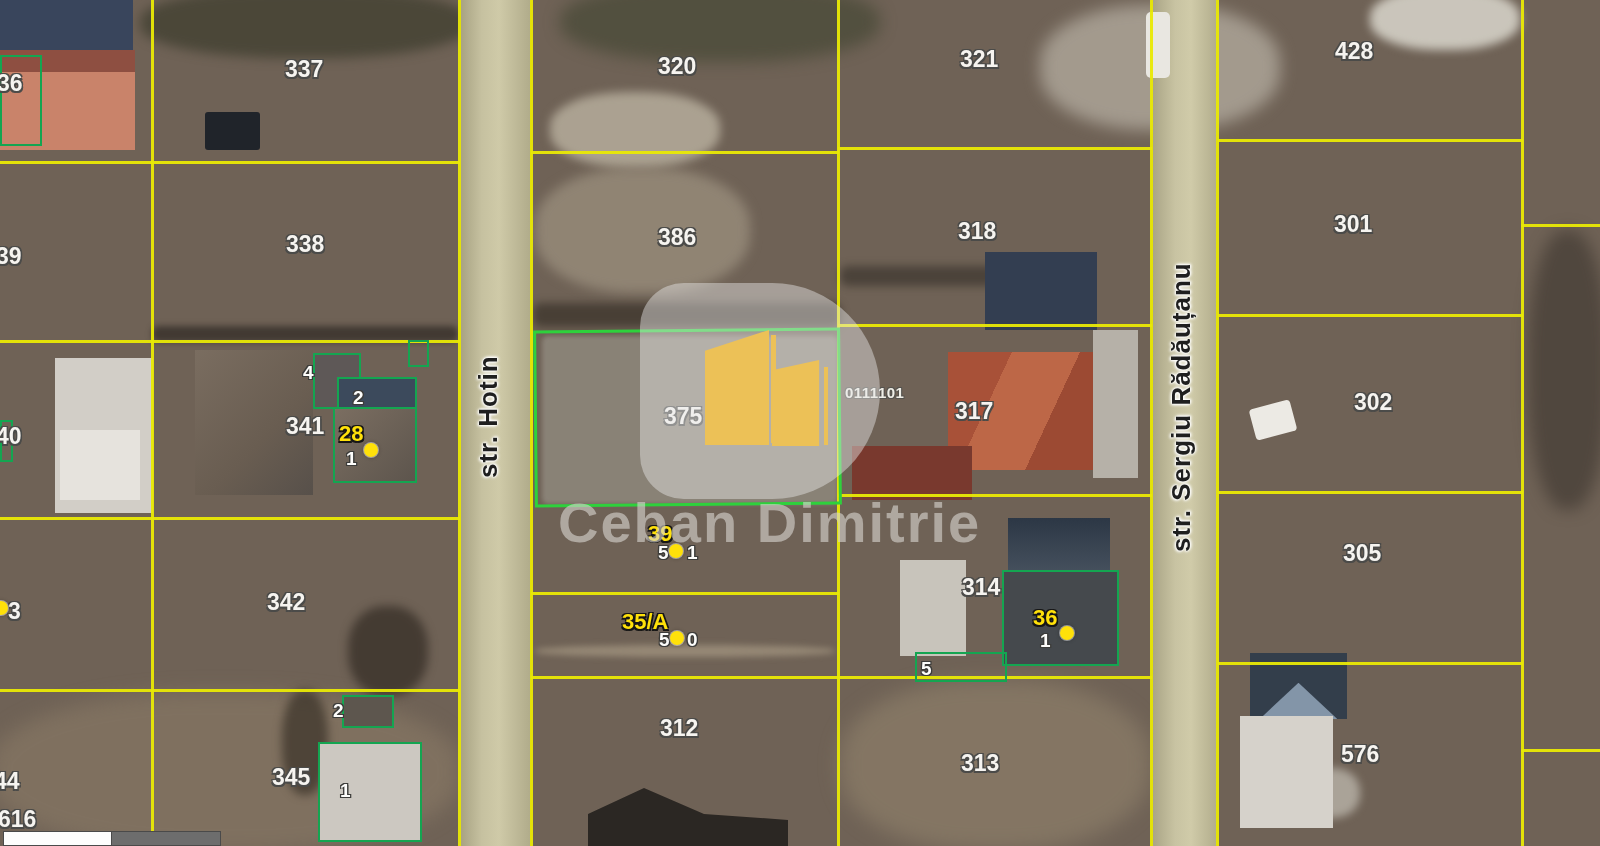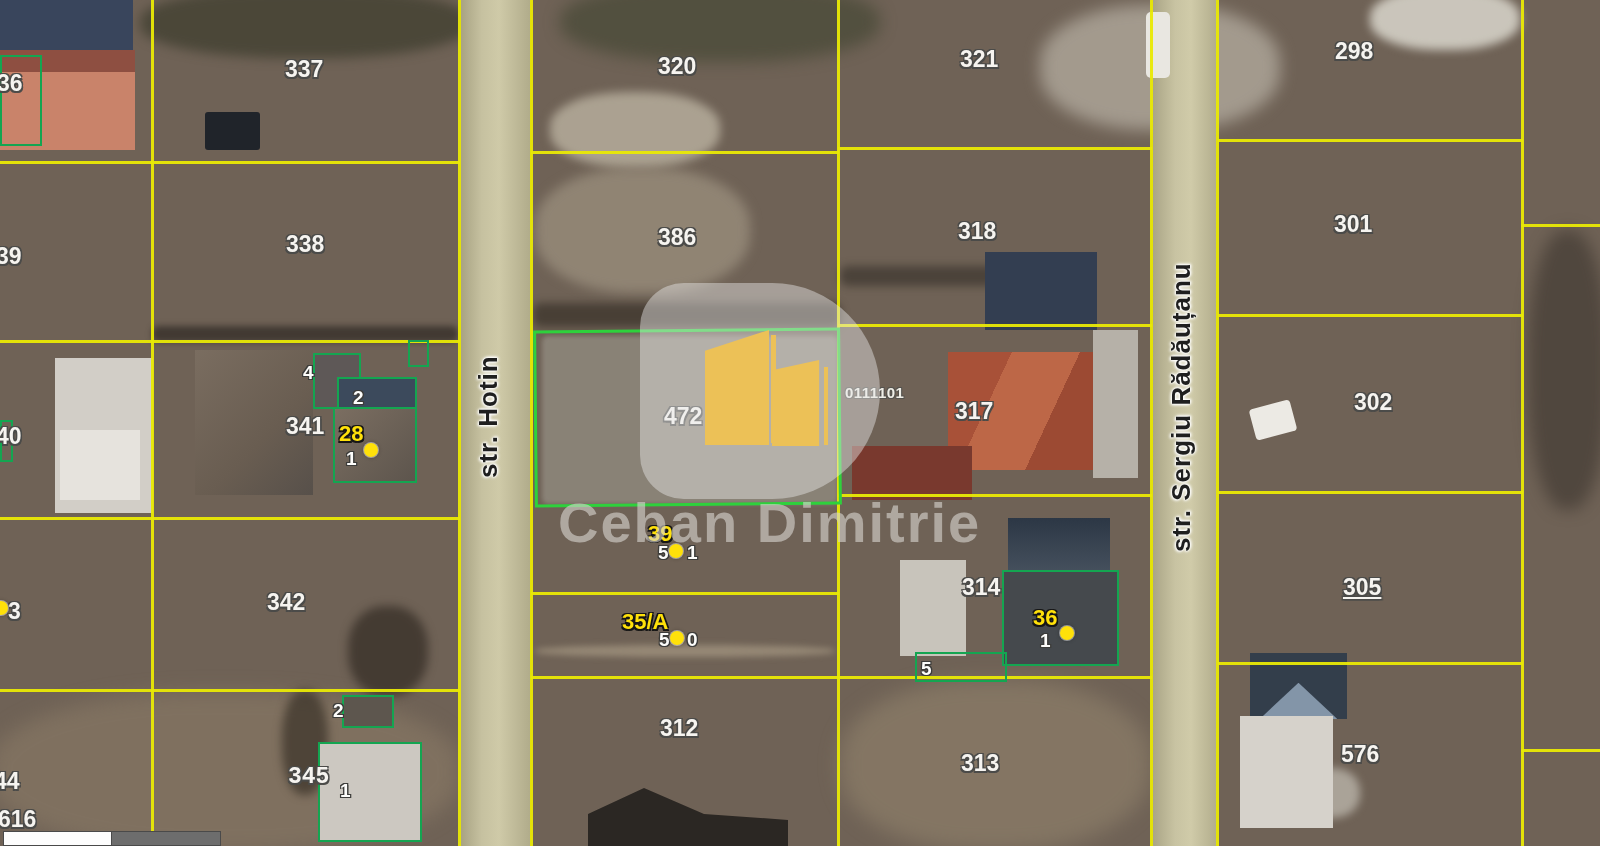--- a/index.html
+++ b/index.html
@@ -121,37 +121,37 @@
   <div class="gb" style="left:1002px;top:570px;width:113px;height:92px;background:#45494d;"></div>
   <div class="gb" style="left:915px;top:652px;width:88px;height:26px;"></div>
 
   <div class="slabel" style="left:473px;top:478px;">str. Hotin</div>
   <div class="slabel" style="left:1166px;top:552px;">str. Sergiu Rădăuțanu</div>
 
   <div class="plabel" style="left:-3px;top:70px;">36</div>
   <div class="plabel" style="left:285px;top:56px;">337</div>
   <div class="plabel" style="left:658px;top:53px;">320</div>
   <div class="plabel" style="left:960px;top:46px;">321</div>
-  <div class="plabel" style="left:1335px;top:38px;">298</div>
+  <div class="plabel" style="left:1335px;top:38px;">428</div>
   <div class="plabel" style="left:-4px;top:243px;">39</div>
   <div class="plabel" style="left:286px;top:231px;">338</div>
   <div class="plabel" style="left:658px;top:224px;">386</div>
   <div class="plabel" style="left:958px;top:218px;text-align:right;">318</div>
   <div class="plabel" style="left:1334px;top:211px;">301</div>
   <div class="plabel" style="left:-4px;top:423px;">40</div>
   <div class="plabel" style="left:286px;top:413px;">341</div>
-  <div class="plabel" style="left:664px;top:403px;">472</div>
+  <div class="plabel" style="left:664px;top:403px;">375</div>
   <div class="plabel" style="left:955px;top:398px;">317</div>
   <div class="plabel" style="left:1354px;top:389px;">302</div>
   <div class="plabel" style="left:8px;top:598px;">3</div>
   <div class="plabel" style="left:267px;top:589px;">342</div>
   <div class="plabel" style="left:962px;top:574px;">314</div>
-  <div class="plabel" style="left:1343px;top:574px;text-decoration:underline;">305</div>
+  <div class="plabel" style="left:1343px;top:540px;">305</div>
   <div class="plabel" style="left:-6px;top:768px;">44</div>
-  <div class="plabel" style="left:288px;top:764px;font-family:Liberation Mono, monospace;">345</div>
+  <div class="plabel" style="left:272px;top:764px;">345</div>
   <div class="plabel" style="left:660px;top:715px;">312</div>
   <div class="plabel" style="left:961px;top:750px;">313</div>
   <div class="plabel" style="left:1341px;top:741px;">576</div>
   <div class="plabel" style="left:-2px;top:806px;">616</div>
   <div class="code" style="left:845px;top:384px;">0111101</div>
 
   <div class="mlabel" style="left:339px;top:421px;">28</div>
   <div class="hnum" style="left:346px;top:448px;">1</div>
   <div class="dot" style="left:364px;top:443px;"></div>
 

